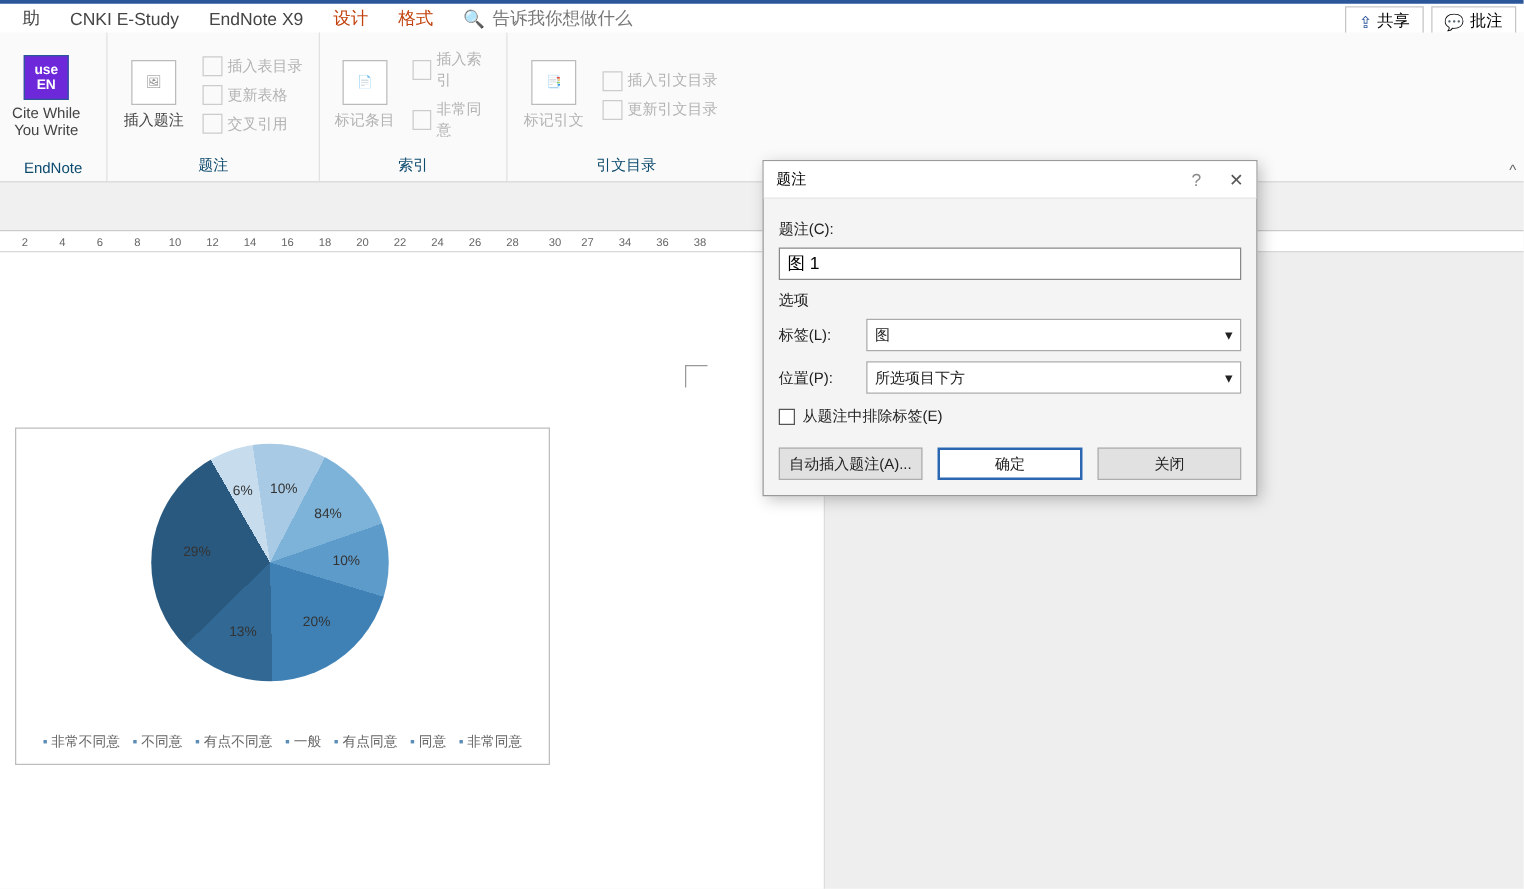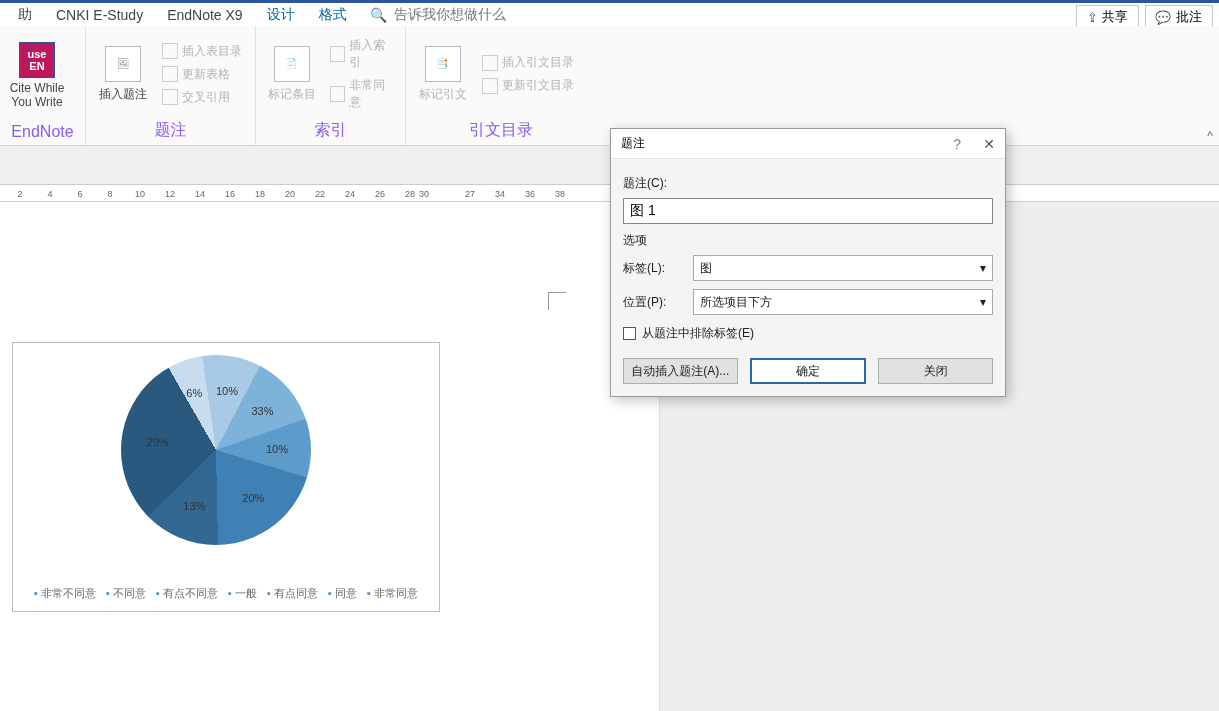--- a/index.html
+++ b/index.html
@@ -24,21 +24,21 @@
   }
   .tab-row .tab {
     padding: 0 12px;
     color: #444;
     font-size: 14px;
     cursor: pointer;
     height: 100%;
     display: flex;
     align-items: center;
   }
-  .tab-row .tab.active { color: #0369a1; }
+  .tab-row .tab.active { color: #c2410c; }
   .tab-row .tell-me {
     margin-left: 12px;
     color: #777;
     font-size: 14px;
     display: flex;
     align-items: center;
     gap: 6px;
   }
   .tab-row .right-btns {
     position: absolute;
@@ -65,22 +65,22 @@
   }
   .ribbon-group {
     border-right: 1px solid #e1e1e1;
     display: flex;
     flex-direction: column;
     padding: 4px 6px 0 6px;
   }
   .ribbon-group .btns-row { display: flex; flex: 1; }
   .ribbon-group .group-label {
     text-align: center;
-    color: #8b5cf6;
-    font-size: 16px;
+    color: #0c4a6e;
+    font-size: 12px;
     padding: 2px 0 4px;
   }
   .big-btn {
     display: flex;
     flex-direction: column;
     align-items: center;
     justify-content: center;
     width: 62px;
     color: #444;
     font-size: 12px;
@@ -92,21 +92,21 @@
     width: 36px; height: 36px;
     border: 1px solid #bbb;
     background: #fff;
     display: inline-flex;
     align-items: center;
     justify-content: center;
     font-size: 10px;
     color: #888;
   }
   .icon-box.en {
-    background: #be185d;
+    background: #6d28d9;
     color: #fff;
     border-color: #2b579a;
     font-weight: bold;
     font-size: 11px;
   }
   .small-stack { display: flex; flex-direction: column; justify-content: center; gap: 2px; padding-left: 4px; }
   .small-btn { display: flex; align-items: center; gap: 4px; font-size: 12px; padding: 2px 4px; }
   .small-icon { width: 16px; height: 16px; border: 1px solid #ccc; display: inline-block; }
   .ribbon-collapse {
     position: absolute;
@@ -350,37 +350,37 @@
       <span class="tick" style="left: 140px;">10</span>
       <span class="tick" style="left: 170px; text-align: center;">12</span>
       <span class="tick" style="left: 200px;">14</span>
       <span class="tick" style="left: 230px; margin-top: 30px;">16</span>
       <span class="tick" style="left: 260px;">18</span>
       <span class="tick" style="left: 290px;">20</span>
       <span class="tick" style="left: 320px;">22</span>
       <span class="tick" style="left: 350px;">24</span>
       <span class="tick" style="left: 380px;">26</span>
       <span class="tick" style="left: 410px;">28</span>
-      <span class="tick" style="left: 424px;">30</span>
+      <span class="tick" style="left: 444px;">30</span>
       <span class="tick" style="left: 470px;">27</span>
       <span class="tick" style="left: 500px;">34</span>
       <span class="tick" style="left: 530px;">36</span>
       <span class="tick" style="left: 560px;">38</span>
     </div>
 </div>
 
 <div class="doc-bg">
   <div class="page">
     <div class="corner-mark"></div>
     <div class="chart-box">
       <div class="pie" id="pie" style="background: conic-gradient(from -30deg, rgb(199, 221, 238) 0deg, rgb(199, 221, 238) 21.6deg, rgb(168, 202, 228) 21.6deg, rgb(168, 202, 228) 57.6deg, rgb(126, 179, 217) 57.6deg, rgb(126, 179, 217) 100.8deg, rgb(93, 155, 203) 100.8deg, rgb(93, 155, 203) 136.8deg, rgb(63, 129, 181) 136.8deg, rgb(63, 129, 181) 208.8deg, rgb(49, 104, 148) 208.8deg, rgb(49, 104, 148) 255.6deg, rgb(42, 89, 127) 255.6deg, rgb(42, 89, 127) 360deg);"></div>
       <div id="pie-labels">
           <div class="pie-label" style="left: 173.268px; top: 44.3374px;">6%</div>
           <div class="pie-label" style="left: 203.006px; top: 41.8402px;">10%</div>
-          <div class="pie-label" style="left: 238.42px; top: 61.7948px;">33%</div>
+          <div class="pie-label" style="left: 238.42px; top: 61.7948px;">84%</div>
           <div class="pie-label" style="left: 252.987px; top: 99.7435px;">10%</div>
           <div class="pie-label" style="left: 229.276px; top: 148.792px;">20%</div>
           <div class="pie-label" style="left: 170.33px; top: 156.552px;">13%</div>
           <div class="pie-label" style="left: 133.555px; top: 92.8571px;">29%</div>
         </div>
       <div class="legend" id="legend">
           <span>非常不同意</span>
           <span>不同意</span>
           <span>有点不同意</span>
           <span>一般</span>

